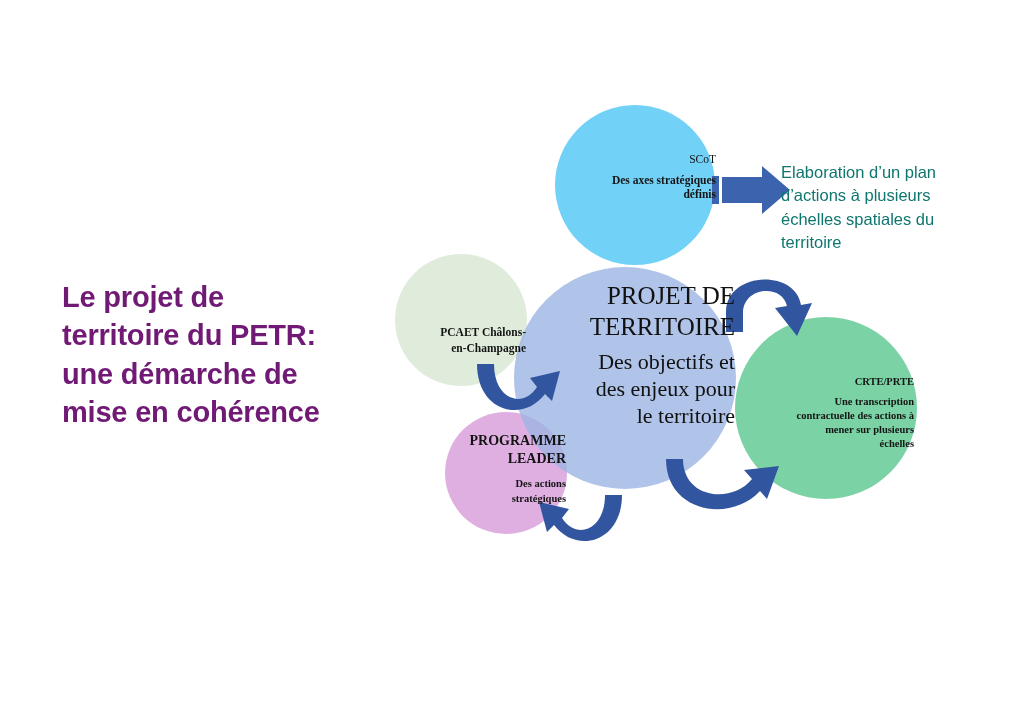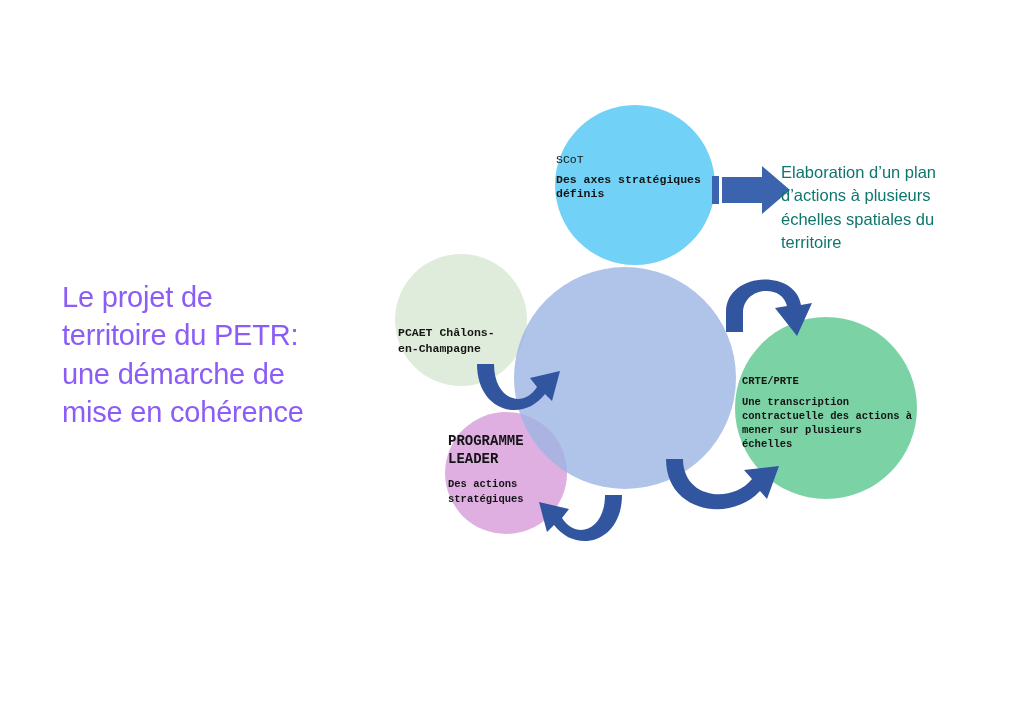--- a/index.html
+++ b/index.html
@@ -24,40 +24,40 @@
 
   
   #heading {
     position: absolute;
     left: 62px;
     top: 278px;
     width: 300px;
     font-family: "Liberation Sans", sans-serif;
     font-size: 29px;
     line-height: 1.32;
-    color: #8b5cf6;
-    font-weight: 400;
+    color: #701a75;
+    font-weight: 700;
     letter-spacing: -0.2px;
     white-space: pre-line;
   }
 
   
   #diagram {
     position: absolute;
     left: 0; top: 0;
     width: 1030px;
     height: 715px;
   }
 
   
   .node-label {
     position: absolute;
-    text-align: left;
+    text-align: right;
     color: #141414;
-    font-family: Liberation Mono, monospace;
+    font-family: Liberation Serif, serif;
     pointer-events: none;
   }
 
   #scot-text {
     left: 556px;
     top: 152px;
     width: 160px;
   }
   #scot-text .title {
     font-size: 11.5px;
@@ -218,20 +218,27 @@
                C 577 555, 622 542, 622 495 Z" fill="#31559F"></path>
     </g>
   </svg>
 
   <div class="node-label" id="scot-text">
     <div class="title">SCoT</div>
     <div class="sub" style="white-space: pre-line;">Des axes stratégiques
 définis</div>
   </div>
 
+  <div class="node-label" id="center-text">
+    <div class="title" style="white-space: pre-line;">PROJET DE
+TERRITOIRE</div>
+    <div class="sub" style="white-space: pre-line;">Des objectifs et
+des enjeux pour
+le territoire</div>
+  </div>
 
   <div class="node-label" id="pcaet-text" style="white-space: pre-line;">PCAET Châlons-
 en-Champagne</div>
 
   <div class="node-label" id="crte-text">
     <div class="title">CRTE/PRTE</div>
     <div class="sub" style="white-space: pre-line;">Une transcription
 contractuelle des actions à
 mener sur plusieurs
 échelles</div>

